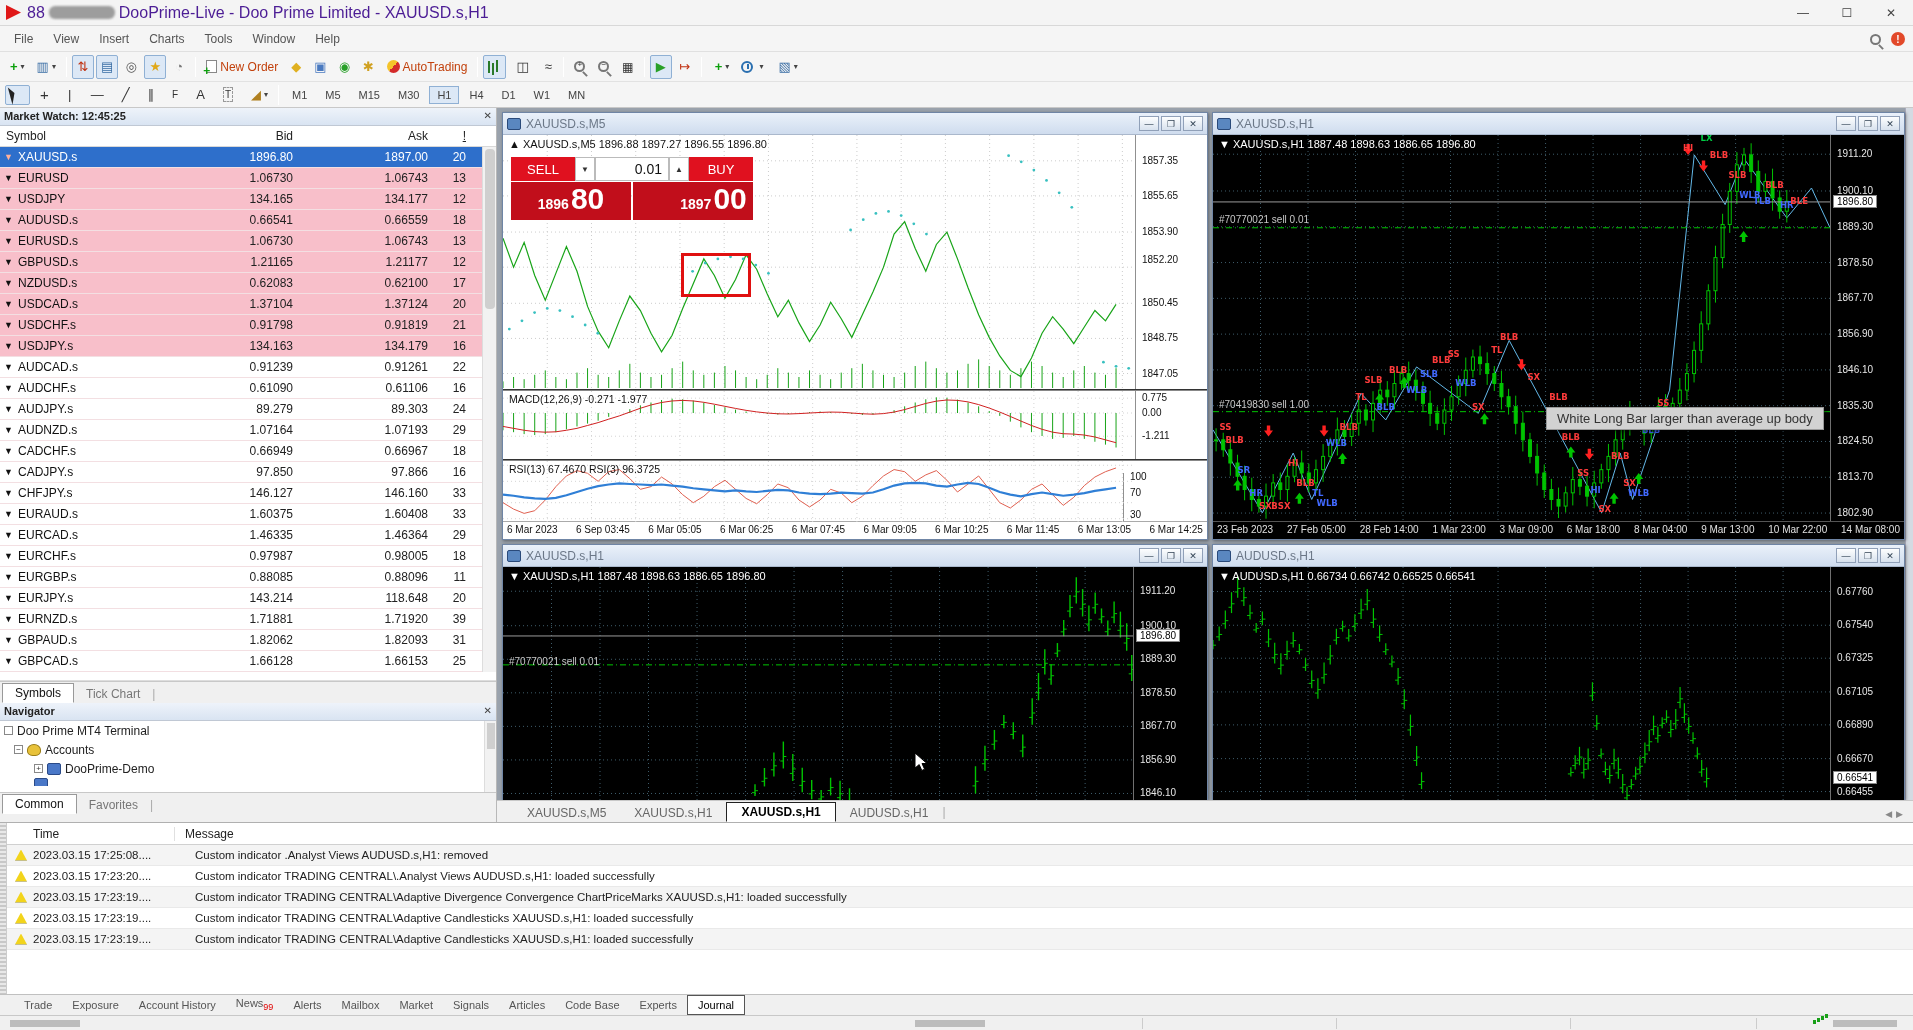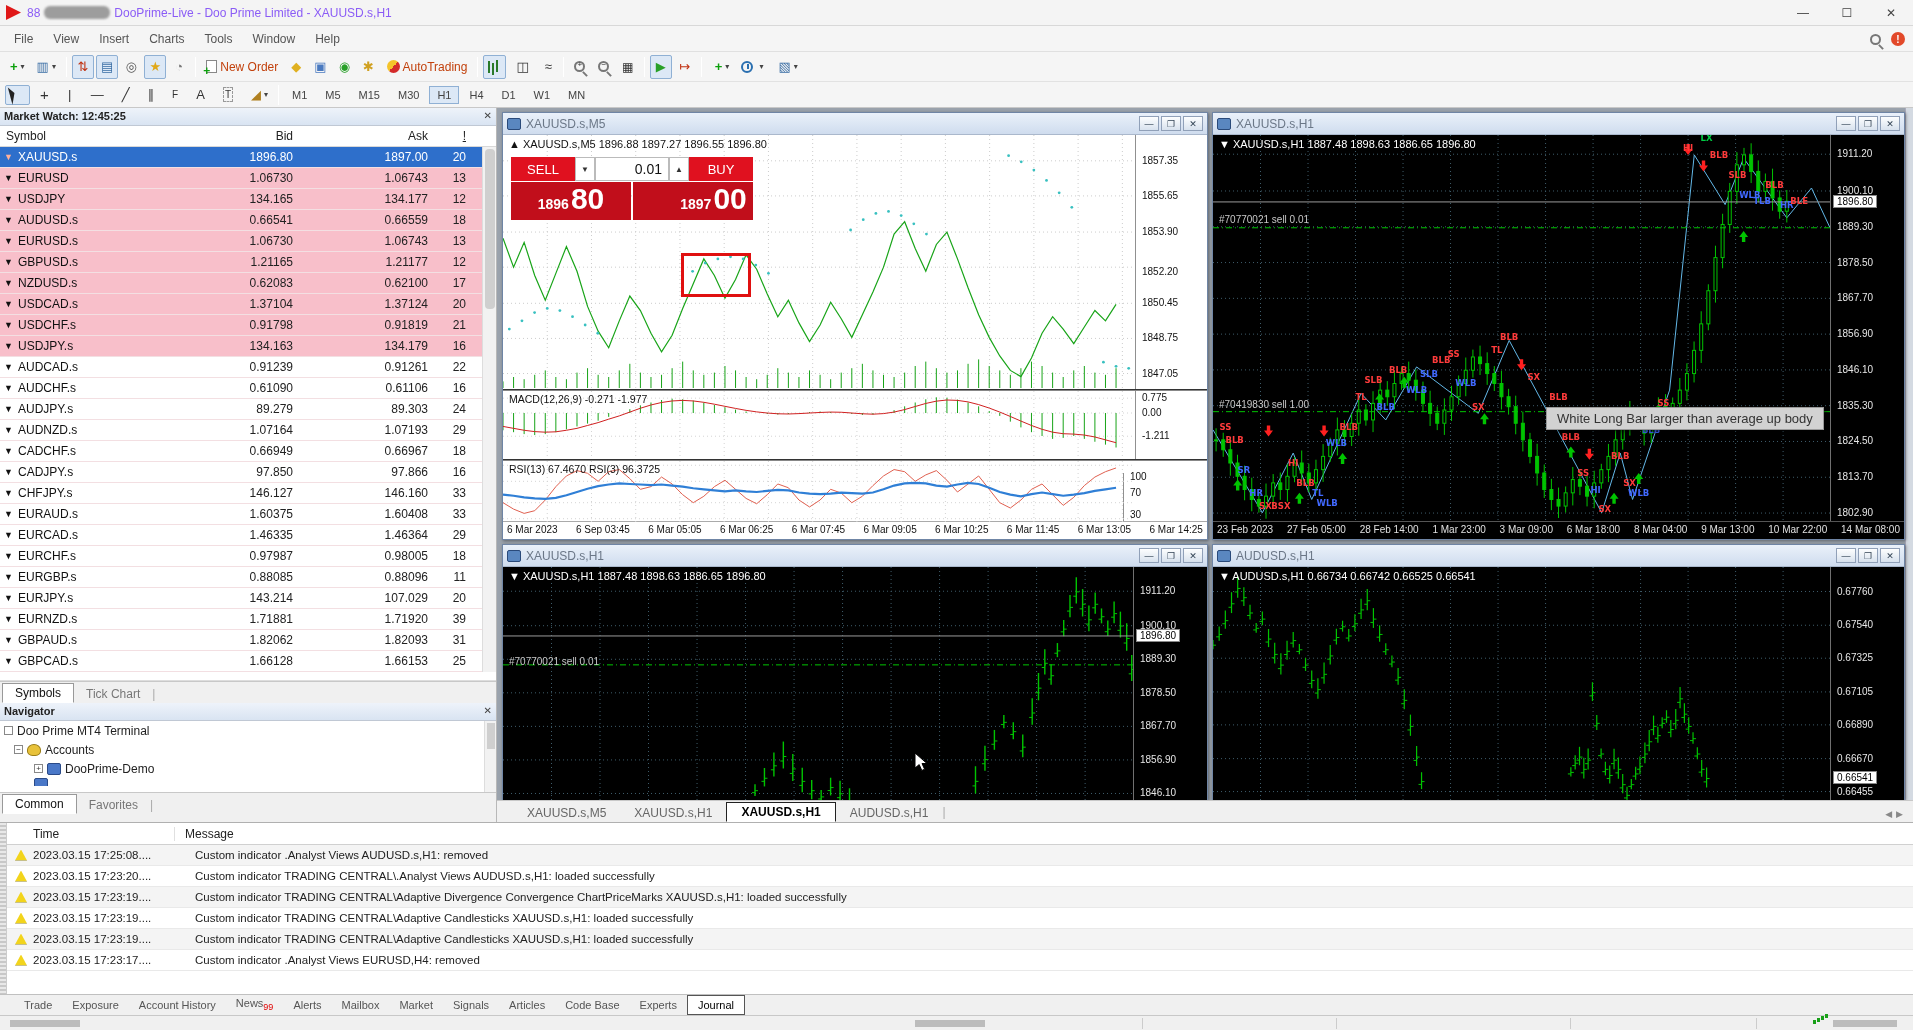--- a/index.html
+++ b/index.html
@@ -3,21 +3,21 @@
 <meta charset="utf-8">
 <style>
   * { margin:0; padding:0; box-sizing:border-box; }
   html,body { width:1913px; height:1030px; overflow:hidden; }
   body { font-family:"Liberation Sans","DejaVu Sans",sans-serif; font-size:12px; background:#f0f0f0; color:#222; }
   .app { position:relative; width:1913px; height:1030px; background:#f0f0f0; overflow:hidden; }
 
   
   .titlebar { position:absolute; left:0; top:0; width:100%; height:26px; background:#f4f4f4; border-bottom:1px solid #d8d8d8; display:flex; align-items:center; padding-left:6px; }
   .app-logo { width:15px; height:15px; background:#e01818; margin-right:6px; clip-path:polygon(0 0,100% 50%,0 100%); }
-  .tb-title { font-size:12px; color:#8b5cf6; display:flex; align-items:center; gap:2px; }
+  .tb-title { font-size:16px; color:#4c1d95; display:flex; align-items:center; gap:2px; }
   .redaction { display:inline-block; width:66px; height:13px; background:#9d9d9d; border-radius:6px; filter:blur(1px); margin:0 2px; }
   .win-ctrls { position:absolute; right:0; top:0; height:26px; display:flex; }
   .win-ctrls span { width:44px; height:26px; display:flex; align-items:center; justify-content:center; color:#444; font-size:12px; }
 
   
   .menubar { position:absolute; left:0; top:26px; width:100%; height:26px; background:#f5f5f5; border-bottom:1px solid #e0e0e0; display:flex; align-items:center; padding-left:4px; }
   .menubar .mi { padding:4px 10px; color:#555; }
   .menu-right { position:absolute; right:8px; top:0; height:26px; display:flex; align-items:center; gap:10px; }
   .i-mag { position:relative; width:11px; height:11px; border:2px solid #777; border-radius:50%; display:inline-block; }
   .i-mag::after { content:""; position:absolute; width:2px; height:6px; background:#777; left:8px; top:8px; transform:rotate(-45deg); }
@@ -571,21 +571,21 @@
           <span class="v1 val">0.88085</span>
           <span class="v2 val">0.88096</span>
           <span class="v3 val">11</span>
         </div>
           <div class="mwr">
           <span class="sym">
             <span class="arr">▼</span>
             <span>EURJPY.s</span>
           </span>
           <span class="v1 val">143.214</span>
-          <span class="v2 val">107.029</span>
+          <span class="v2 val">118.648</span>
           <span class="v3 val">20</span>
         </div>
           <div class="mwr">
           <span class="sym">
             <span class="arr">▼</span>
             <span>EURNZD.s</span>
           </span>
           <span class="v1 val">1.71881</span>
           <span class="v2 val">1.71920</span>
           <span class="v3 val">39</span>
@@ -916,21 +916,21 @@
               <line x1="0" y1="57.724137931034484" x2="632" y2="57.724137931034484" stroke="#d4d4d4" stroke-dasharray="1 3"></line>
               <polyline points="0,41.689655172413794 10.569655172413793,48.10344827586207 21.139310344827585,52.37931034482759 31.70896551724138,49.706896551724135 42.27862068965517,39.01724137931034 52.84827586206897,25.655172413793107 63.41793103448276,14.965517241379313 73.98758620689655,9.620689655172413 84.55724137931034,12.293103448275863 95.12689655172413,20.310344827586206 105.69655172413793,10.689655172413794 116.26620689655174,8.551724137931037 126.83586206896553,17.637931034482754 137.4055172413793,28.327586206896548 147.9751724137931,25.655172413793107 158.54482758620688,16.034482758620687 169.11448275862068,22.982758620689655 179.68413793103446,33.67241379310345 190.25379310344826,41.689655172413794 200.82344827586206,35.275862068965516 211.39310344827587,25.655172413793107 221.96275862068964,19.241379310344826 232.53241379310347,28.327586206896548 243.10206896551725,37.41379310344828 253.67172413793105,42.758620689655174 264.2413793103448,33.67241379310345 274.8110344827586,22.982758620689655 285.38068965517243,26.72413793103448 295.9503448275862,39.01724137931034 306.52,45.96551724137931 317.08965517241376,39.01724137931034 327.6593103448276,28.327586206896548 338.22896551724136,32.068965517241374 348.79862068965514,41.689655172413794 359.3682758620689,35.275862068965516 369.93793103448274,24.586206896551726 380.5075862068965,14.965517241379313 391.07724137931035,8.551724137931037 401.6468965517241,10.689655172413794 412.2165517241379,20.310344827586206 422.78620689655173,13.89655172413793 433.3558620689655,9.620689655172413 443.9255172413793,19.241379310344826 454.49517241379306,31 465.06482758620695,22.982758620689655 475.6344827586207,14.965517241379313 486.2041379310345,28.327586206896548 496.77379310344827,41.689655172413794 507.3434482758621,47.03448275862069 517.9131034482758,39.01724137931034 528.4827586206897,28.327586206896548 539.0524137931034,22.982758620689655 549.6220689655172,33.67241379310345 560.191724137931,44.36206896551724 570.7613793103449,36.344827586206904 581.3310344827586,24.586206896551726 591.9006896551724,16.034482758620687 602.4703448275862,10.689655172413794 613.04,6.948275862068963" fill="none" stroke="#e06050" stroke-width="1"></polyline>
               <polyline points="0,33.67241379310345 10.569655172413793,34.741379310344826 21.139310344827585,36.344827586206904 31.70896551724138,37.41379310344828 42.27862068965517,37.94827586206896 52.84827586206897,36.87931034482759 63.41793103448276,34.206896551724135 73.98758620689655,31 84.55724137931034,27.79310344827586 95.12689655172413,25.120689655172413 105.69655172413793,23.517241379310345 116.26620689655174,22.44827586206896 126.83586206896553,22.982758620689655 137.4055172413793,23.517241379310345 147.9751724137931,24.05172413793104 158.54482758620688,23.517241379310345 169.11448275862068,24.586206896551726 179.68413793103446,25.655172413793107 190.25379310344826,27.258620689655174 200.82344827586206,28.327586206896548 211.39310344827587,29.396551724137932 221.96275862068964,30.465517241379313 232.53241379310347,29.396551724137932 243.10206896551725,30.465517241379313 253.67172413793105,31 264.2413793103448,29.93103448275862 274.8110344827586,28.862068965517246 285.38068965517243,29.396551724137932 295.9503448275862,31.534482758620687 306.52,32.60344827586207 317.08965517241376,33.13793103448276 327.6593103448276,32.60344827586207 338.22896551724136,31.534482758620687 348.79862068965514,32.068965517241374 359.3682758620689,32.60344827586207 369.93793103448274,31.534482758620687 380.5075862068965,28.327586206896548 391.07724137931035,24.586206896551726 401.6468965517241,22.44827586206896 412.2165517241379,21.913793103448274 422.78620689655173,22.44827586206896 433.3558620689655,24.586206896551726 443.9255172413793,25.655172413793107 454.49517241379306,23.517241379310345 465.06482758620695,21.913793103448274 475.6344827586207,22.982758620689655 486.2041379310345,26.72413793103448 496.77379310344827,31 507.3434482758621,33.67241379310345 517.9131034482758,35.275862068965516 528.4827586206897,33.13793103448276 539.0524137931034,31.534482758620687 549.6220689655172,33.13793103448276 560.191724137931,34.741379310344826 570.7613793103449,33.67241379310345 581.3310344827586,32.068965517241374 591.9006896551724,29.93103448275862 602.4703448275862,28.327586206896548 613.04,26.72413793103448" fill="none" stroke="#2f7fd6" stroke-width="2.2"></polyline>
             </svg>
           <span class="pane-label">RSI(13) 67.4670  RSI(3) 96.3725</span>
         </div>
         <div id="ax-m5-main" class="axis white" style="top:0;width:72px;height:254px">
             <span class="tick" style="top: 19.813px;">1857.35</span>
             <span class="tick" style="top: 54.9187px;">1855.65</span>
             <span class="tick" style="top: 91.0569px;">1853.90</span>
-            <span class="tick" style="top: 131px;">1852.20</span>
+            <span class="tick" style="top: 119px;">1852.20</span>
             <span class="tick" style="top: 162.301px;">1850.45</span>
             <span class="tick" style="top: 197.407px;">1848.75</span>
             <span class="tick" style="top: 232.512px;">1847.05</span>
           </div>
         <div id="ax-m5-macd" class="axis white" style="top:256px;width:72px;height:68px">
             <span class="tick" style="top: 1.1831px;">0.775</span>
             <span class="tick" style="top: 16.0282px;">0.00</span>
             <span class="tick" style="top: 39.2248px;">-1.211</span>
           </div>
         <div id="ax-m5-rsi" class="axis white" style="top:338px;width:84px;height:62px">
@@ -1692,25 +1692,20 @@
         <div class="jr">
         <span class="warn"></span>
         <span class="time">2023.03.15 17:23:19....</span>
         <span class="msg">Custom indicator TRADING CENTRAL\Adaptive Candlesticks XAUUSD.s,H1: loaded successfully</span>
       </div>
         <div class="jr">
         <span class="warn"></span>
         <span class="time">2023.03.15 17:23:19....</span>
         <span class="msg">Custom indicator TRADING CENTRAL\Adaptive Candlesticks XAUUSD.s,H1: loaded successfully</span>
       </div>
-        <div class="jr">
-        <span class="warn"></span>
-        <span class="time">2023.03.15 17:23:17....</span>
-        <span class="msg">Custom indicator .Analyst Views EURUSD,H4: removed</span>
-      </div>
       </div>
     <div class="termtabs">
     <span class="ttab"><span>Trade</span></span>
         <span class="ttab"><span>Exposure</span></span>
         <span class="ttab"><span>Account History</span></span>
         <span class="ttab"><span>News</span><span class="badge">99</span></span>
         <span class="ttab"><span>Alerts</span></span>
         <span class="ttab"><span>Mailbox</span></span>
         <span class="ttab"><span>Market</span></span>
         <span class="ttab"><span>Signals</span></span>

